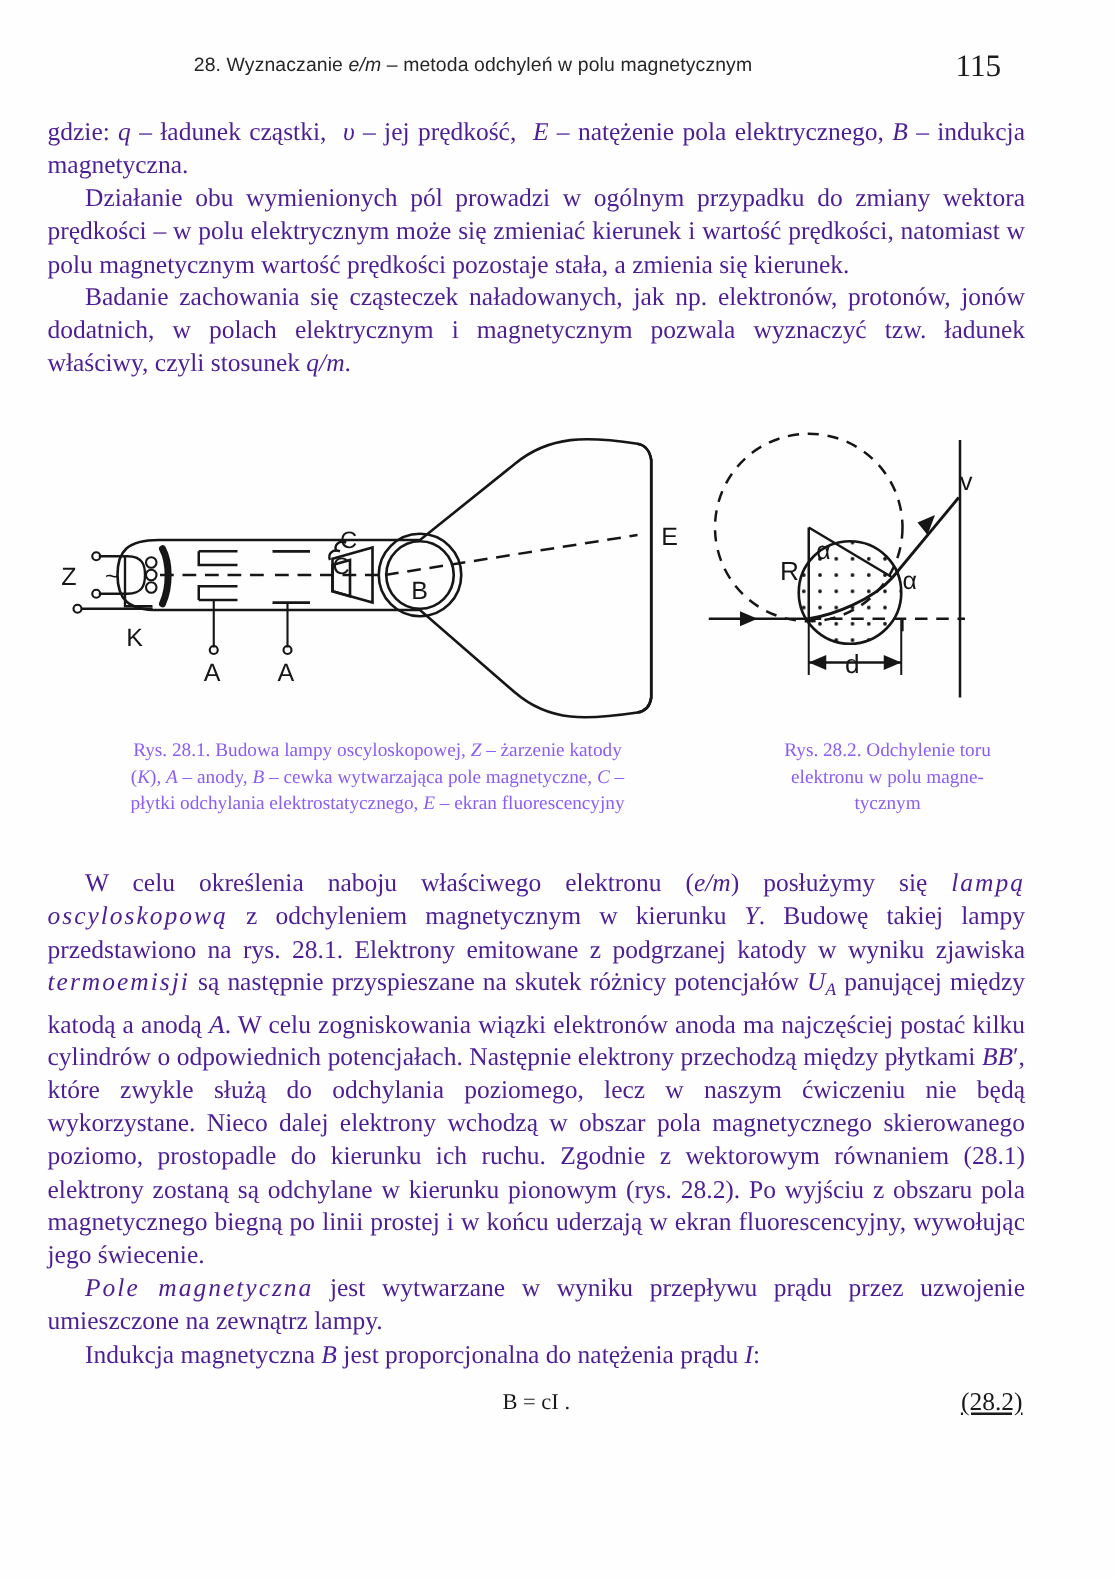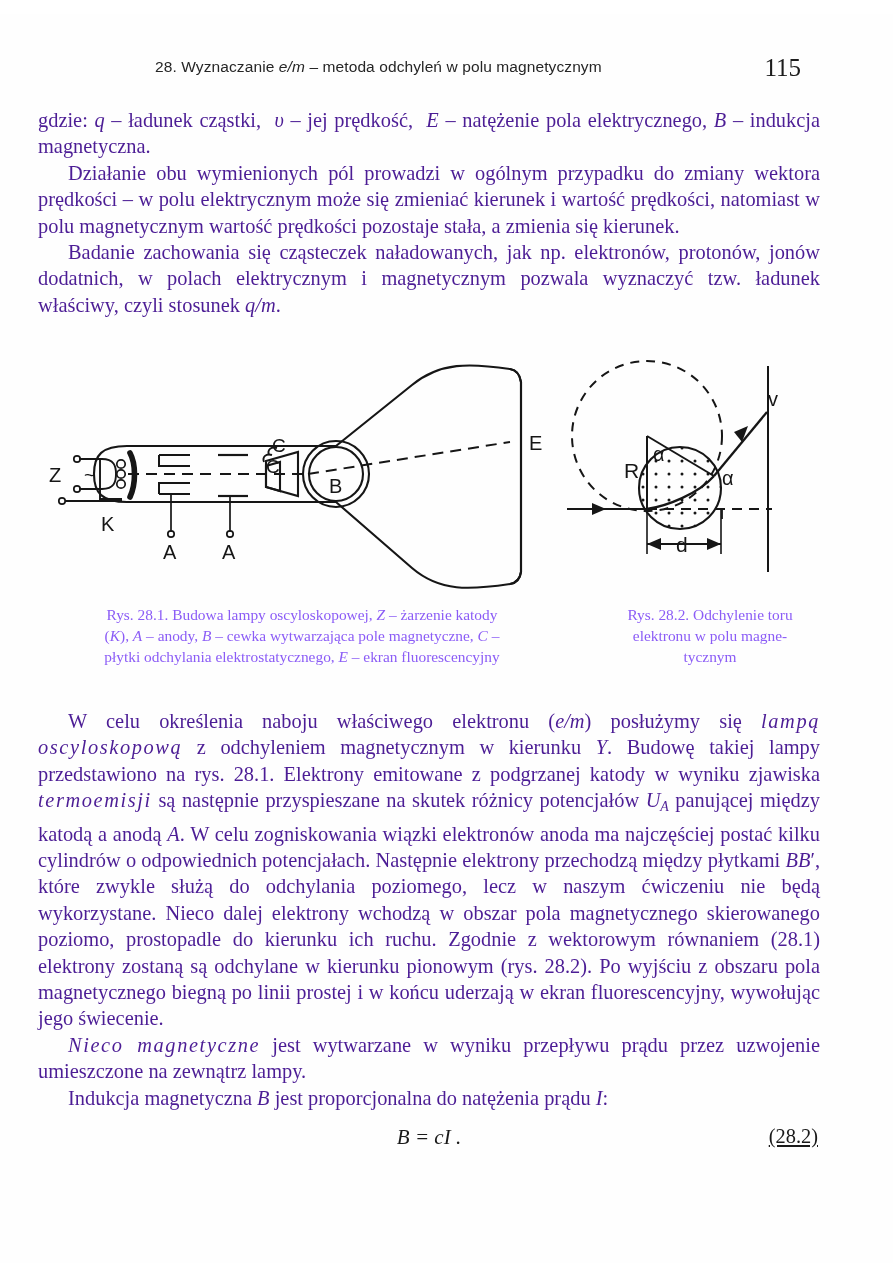--- a/index.html
+++ b/index.html
@@ -12,21 +12,20 @@
     height: 1263px;
     position: relative;
     font-family: "Liberation Serif", serif;
     color: #1a1a1a;
     overflow: hidden;
   }
   .page {
     position: absolute;
     inset: 0;
     background: #fefefe;
-    margin-top: 14px;
   }
 
   
   .runhead {
     position: absolute;
     left: 60px;
     right: 60px;
     top: 44px;
     height: 28px;
   }
@@ -76,22 +75,21 @@
     left: 38px;
     width: 782px;
     top: 1111px;
     height: 30px;
     font-size: 20.4px;
   }
   .eq-body {
     position: absolute;
     left: 0; right: 0;
     text-align: center;
-    font-style: italic;
-    font-size: 21px;
+    font-size: 18px;
   }
   .eq-num {
     position: absolute;
     right: 2px;
     top: 0;
     font-style: normal;
     text-decoration: underline;
   }
   .closing {
     position: absolute;
@@ -289,21 +287,21 @@
       Rys. 28.2. Odchylenie toru<br>
       elektronu w polu magne-<br>
       tycznym
     </div>
   </div>
 
   <div class="body-col block-bottom">
 
     <p class="ind">W celu określenia naboju właściwego elektronu (<i>e/m</i>) posłużymy się <span class="sp">lampą</span> <span class="sp">oscyloskopową</span> z odchyleniem magnetycznym w kierunku <i>Y</i>. Budowę takiej lampy przedstawiono na rys. 28.1. Elektrony emitowane z podgrzanej katody w wyniku zjawiska <span class="sp">termoemisji</span> są następnie przyspieszane na skutek różnicy potencjałów <i>U</i><sub>A</sub> panującej między katodą a anodą <i>A</i>. W celu zogniskowania wiązki elektronów anoda ma najczęściej postać kilku cylindrów o odpowiednich potencjałach. Następnie elektrony przechodzą między płytkami <i>BB</i>′, które zwykle służą do odchylania poziomego, lecz w naszym ćwiczeniu nie będą wykorzystane. Nieco dalej elektrony wchodzą w obszar pola magnetycznego skierowanego poziomo, prostopadle do kierunku ich ruchu. Zgodnie z wektorowym równaniem (28.1) elektrony zostaną są odchylane w kierunku pionowym (rys. 28.2). Po wyjściu z obszaru pola magnetycznego biegną po linii prostej i w końcu uderzają w ekran fluorescencyjny, wywołując jego świecenie.</p>
 
-    <p class="ind"><span class="sp">Nieco magnetyczne</span> jest wytwarzane w wyniku przepływu prądu przez uzwojenie umieszczone na zewnątrz lampy.</p>
+    <p class="ind"><span class="sp">Pole magnetyczna</span> jest wytwarzane w wyniku przepływu prądu przez uzwojenie umieszczone na zewnątrz lampy.</p>
 
     <p class="ind">Indukcja magnetyczna <i>B</i> jest proporcjonalna do natężenia prądu <i>I</i>:</p>
 
   </div>
 
   <div class="eqline">
     <span class="eq-body">B = cI .</span>
     <span class="eq-num">(28.2)</span>
   </div>
 

